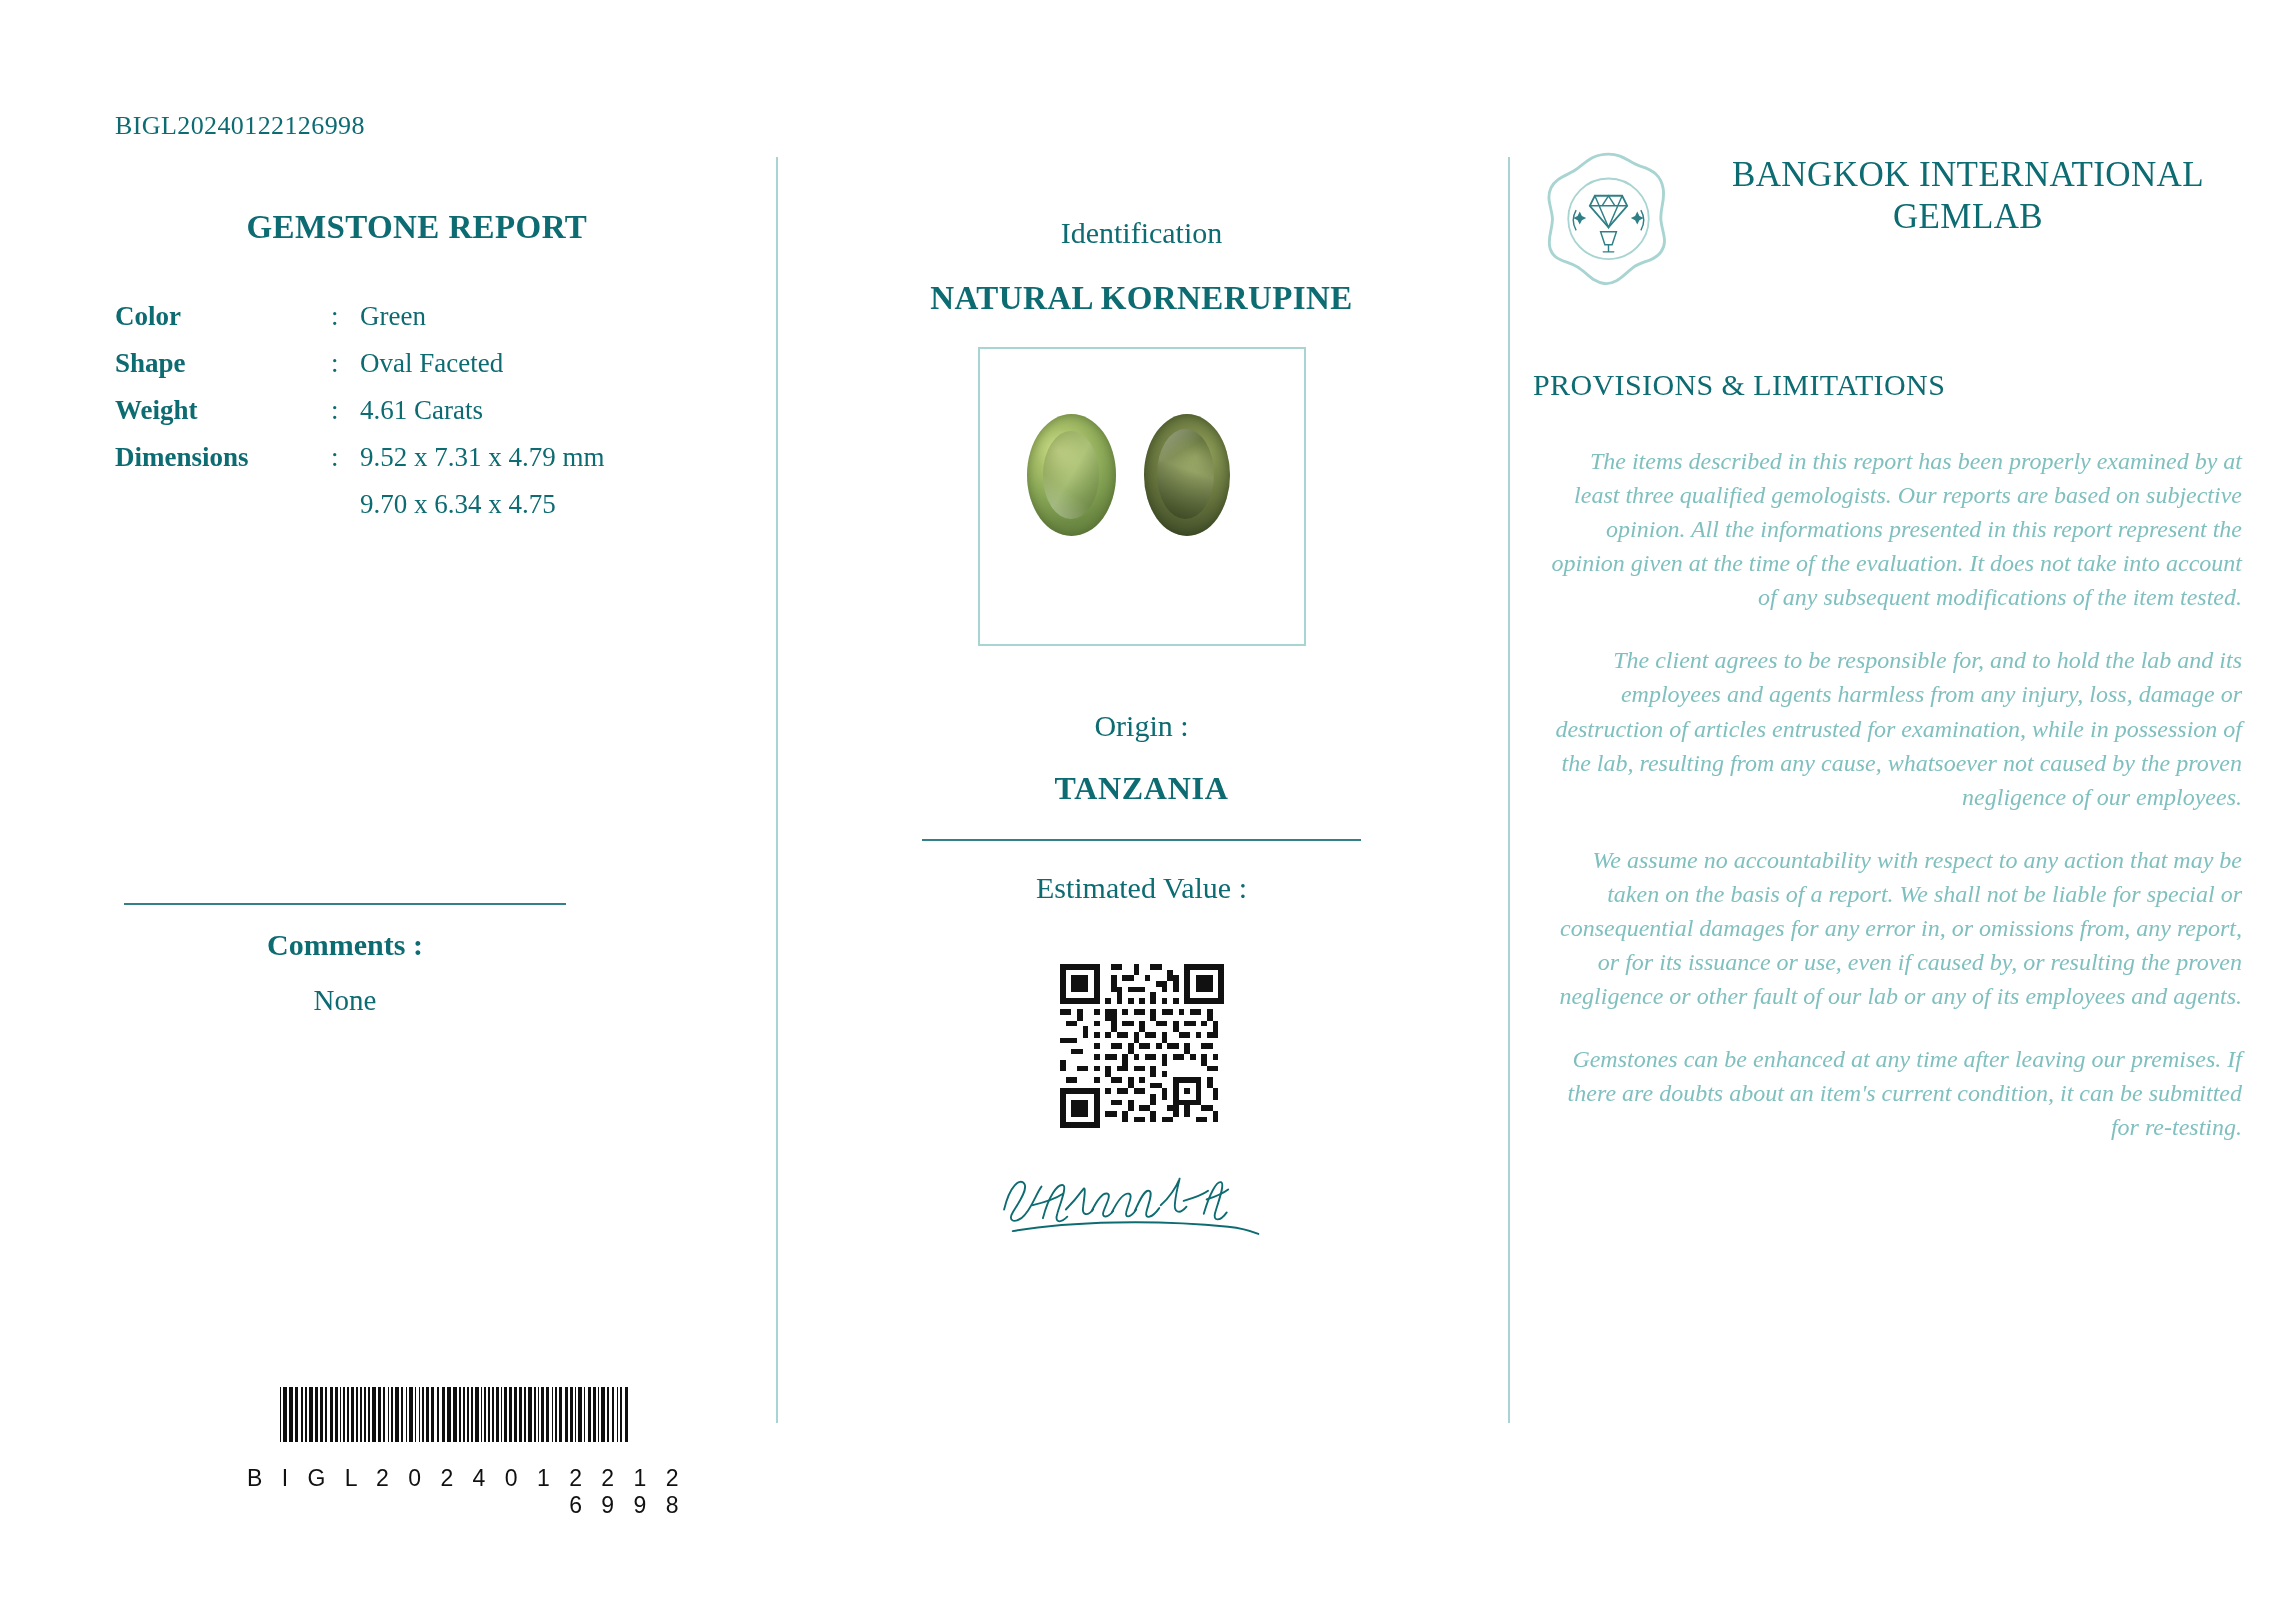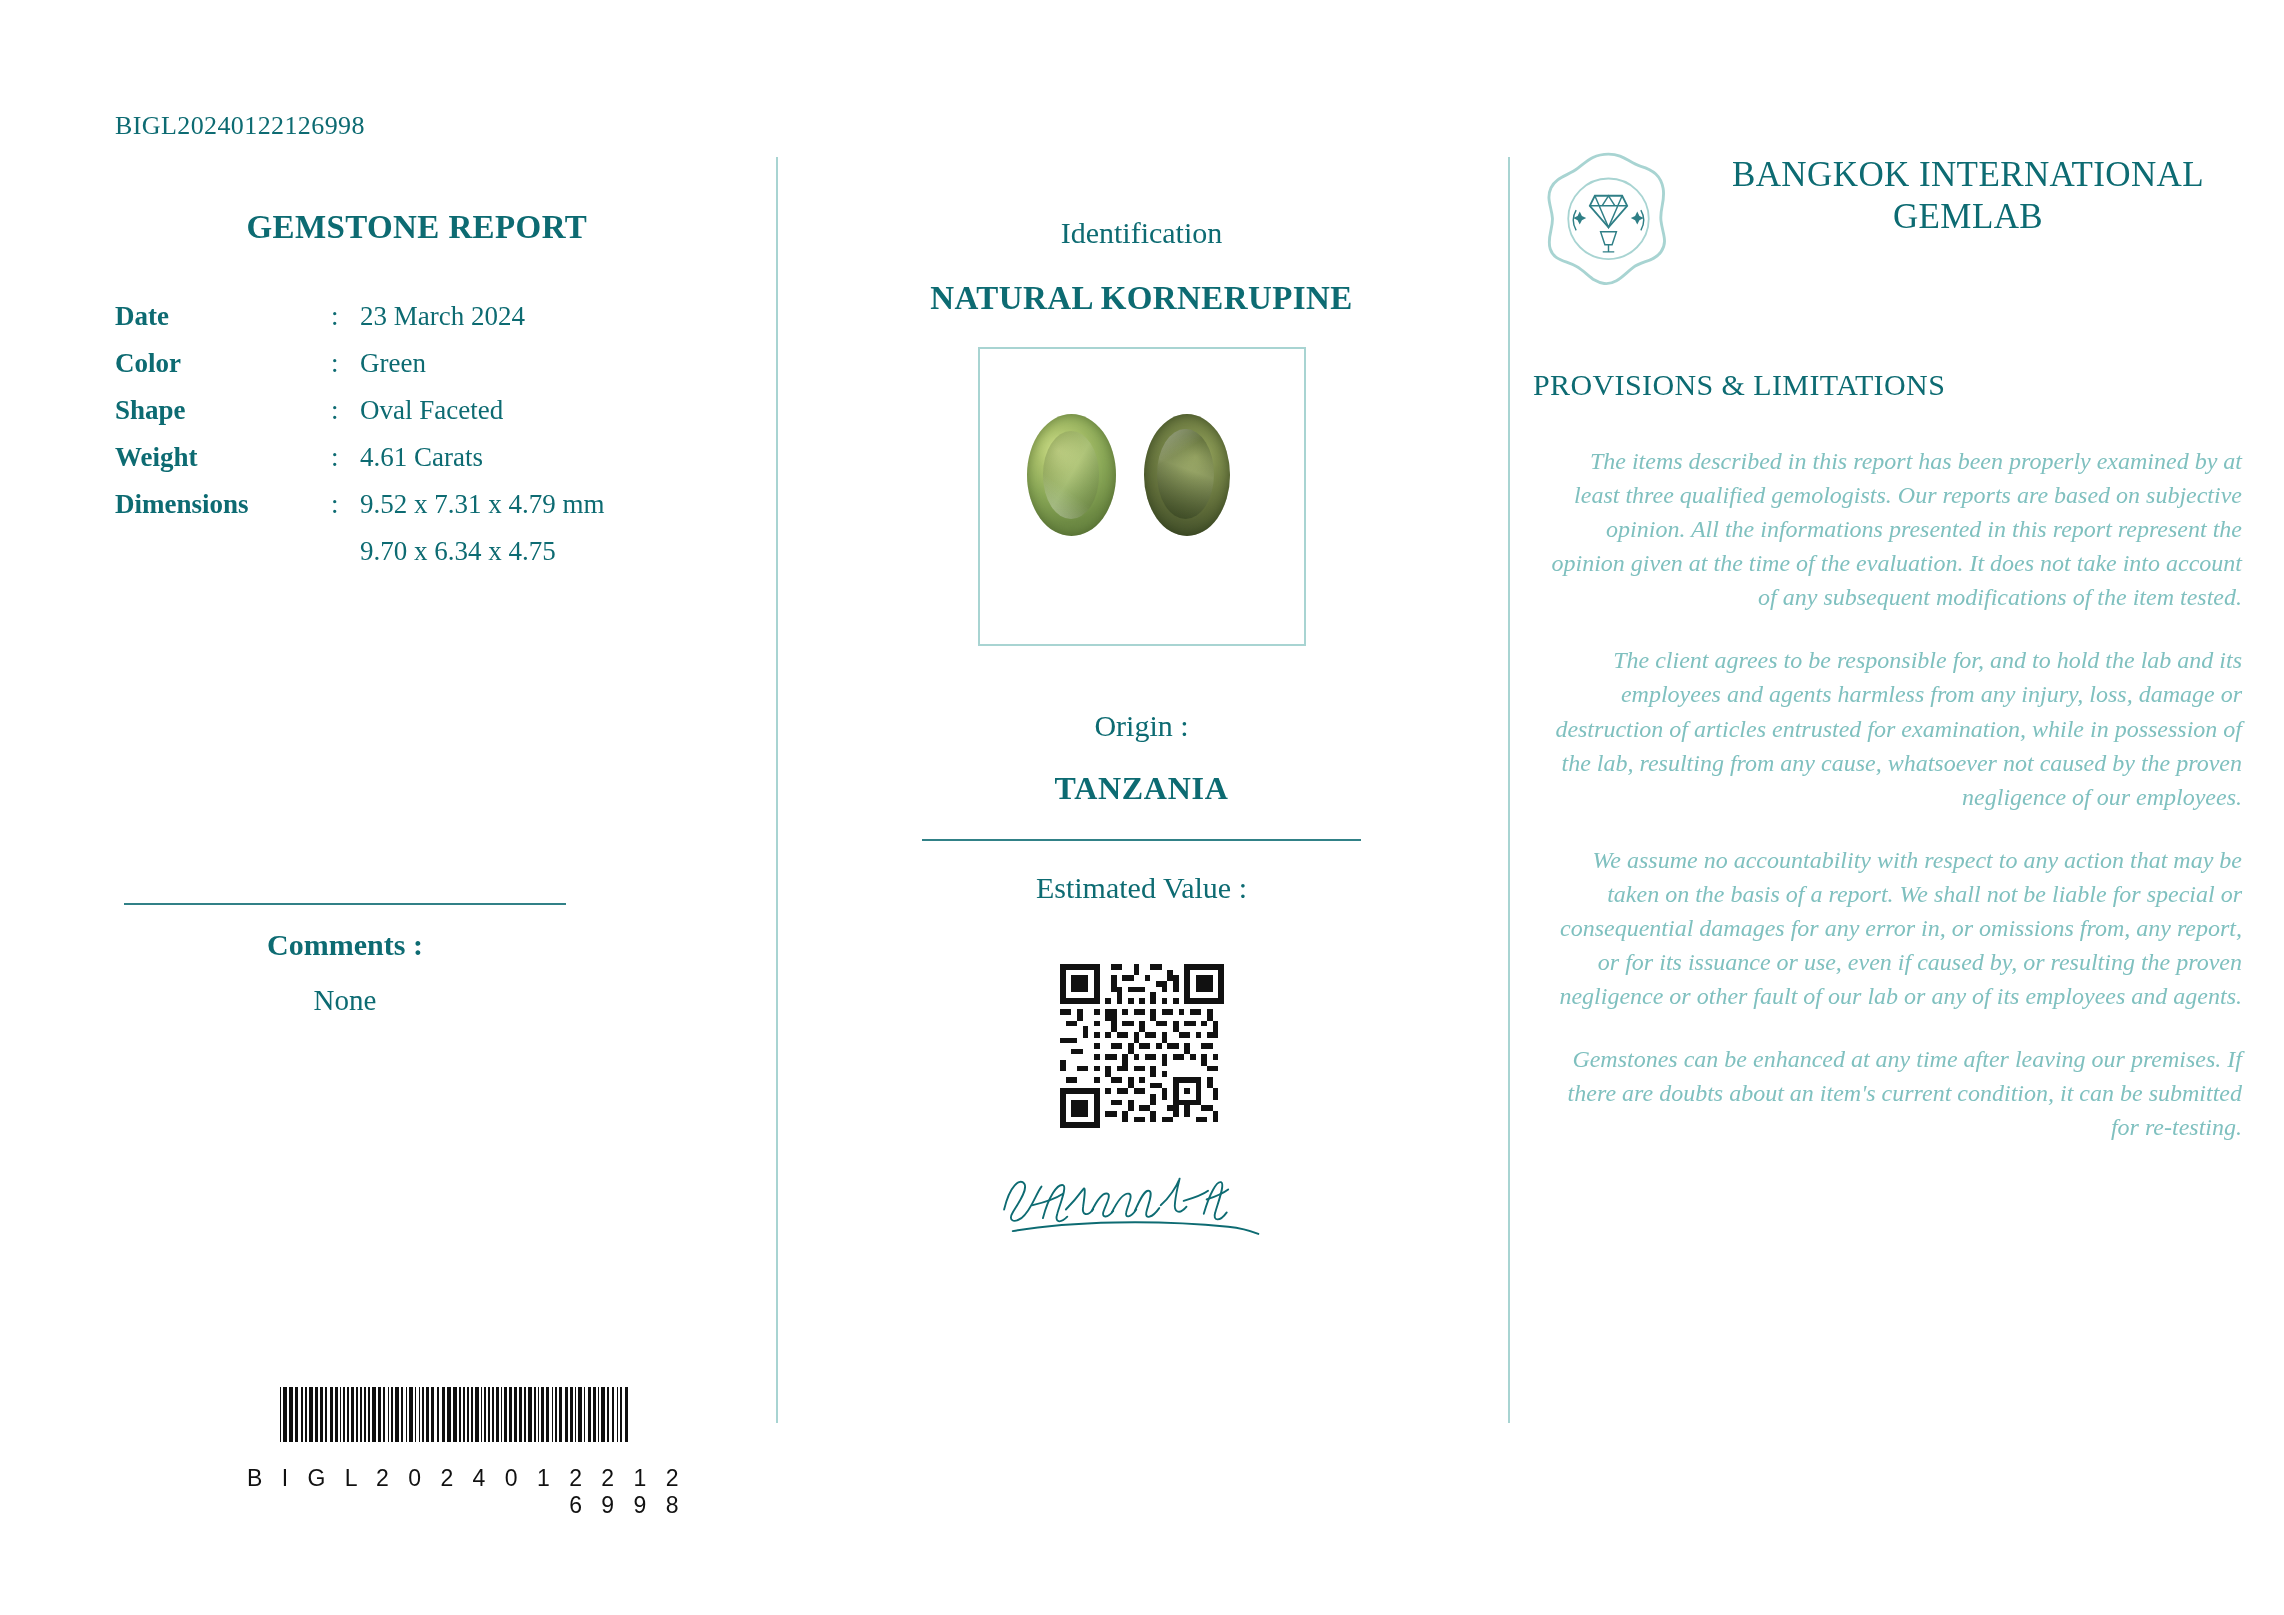--- a/index.html
+++ b/index.html
@@ -298,25 +298,20 @@
   <div class="report-id">BIGL20240122126998</div>
 
   <div class="vrule vrule-1"></div>
   <div class="vrule vrule-2"></div>
 
   <div class="left-col">
     <div class="left-title">GEMSTONE REPORT</div>
 
     <table class="spec-table">
       <tbody>
-        <tr>
-          <td class="spec-label">Date</td>
-          <td class="spec-colon">:</td>
-          <td class="spec-value">23 March 2024</td>
-        </tr>
         <tr>
           <td class="spec-label">Color</td>
           <td class="spec-colon">:</td>
           <td class="spec-value">Green</td>
         </tr>
         <tr>
           <td class="spec-label">Shape</td>
           <td class="spec-colon">:</td>
           <td class="spec-value">Oval Faceted</td>
         </tr>

